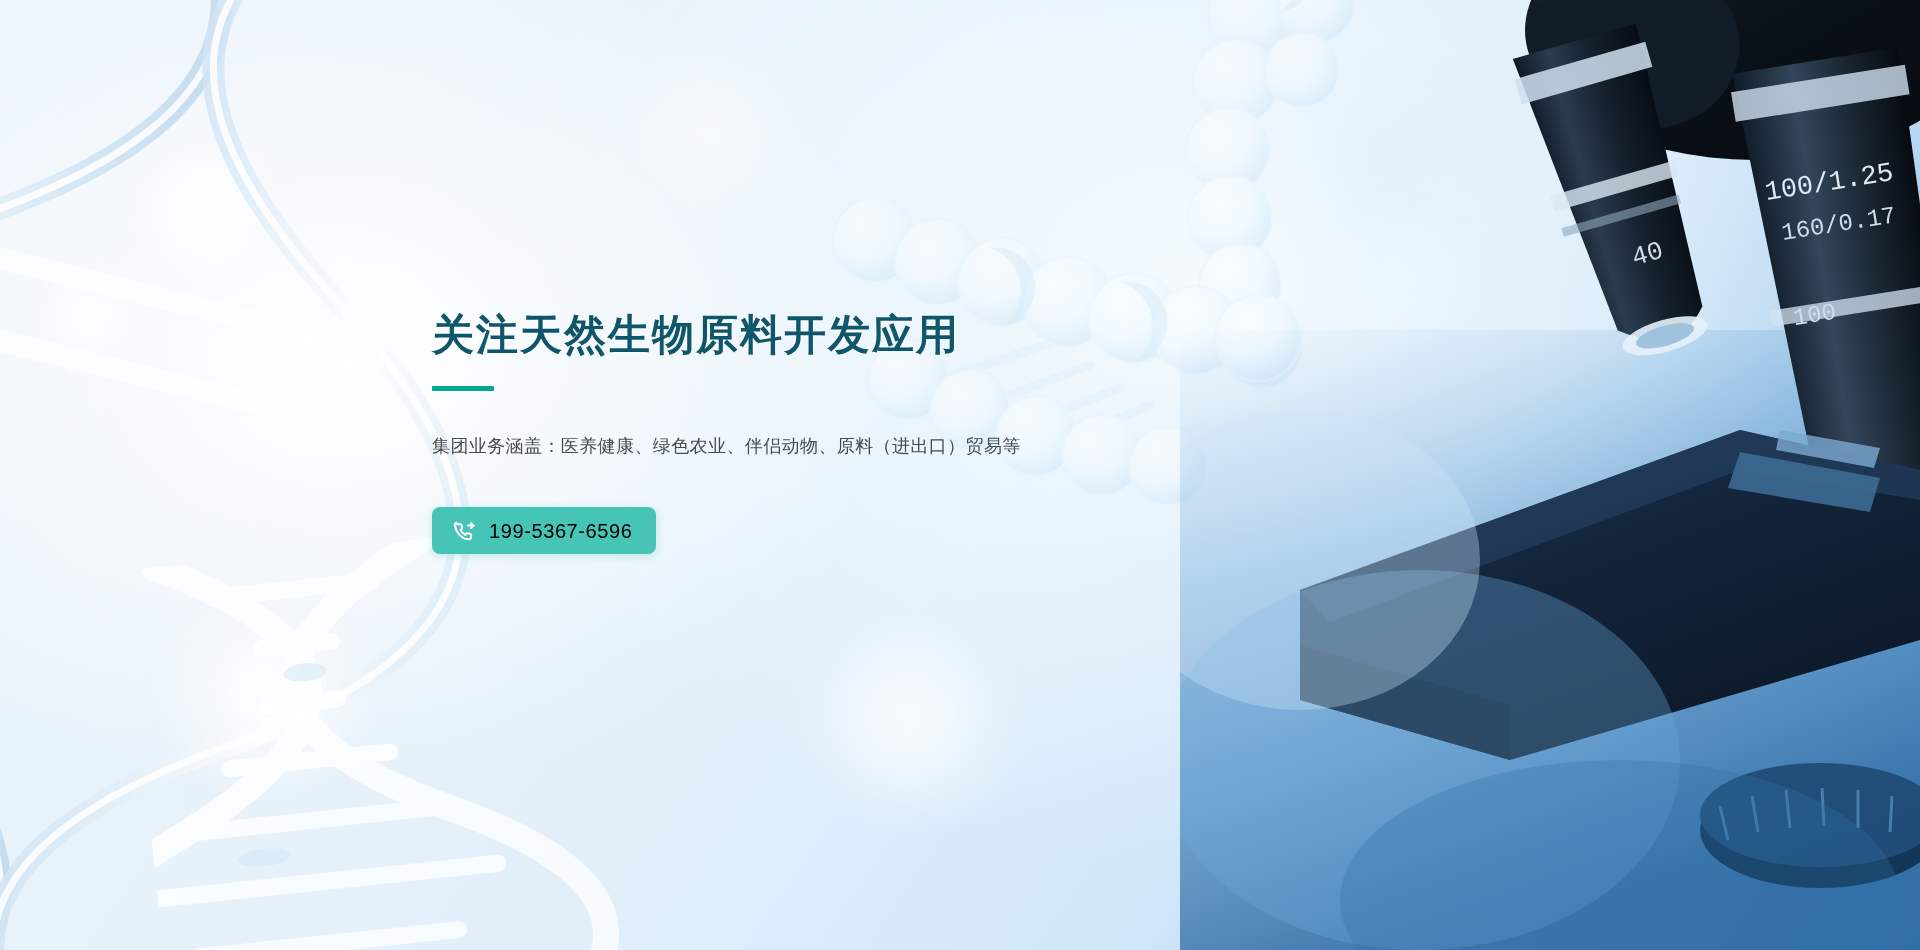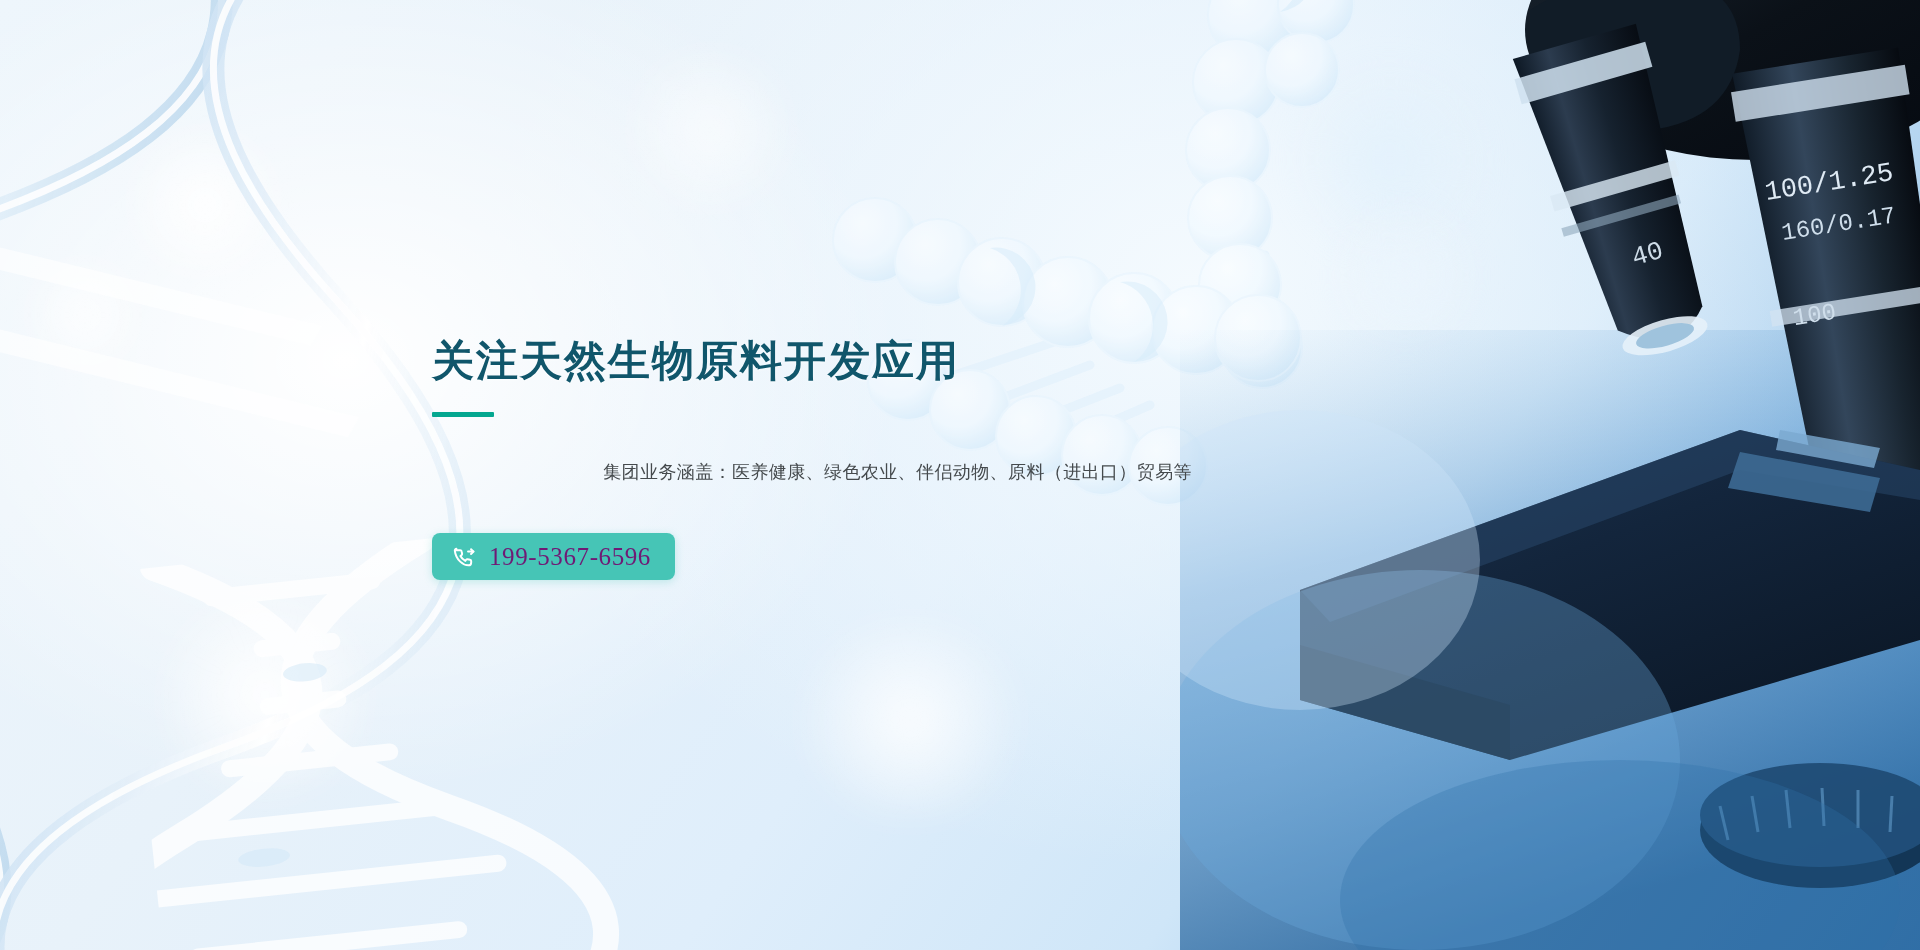--- a/index.html
+++ b/index.html
@@ -53,21 +53,21 @@
   
   .bokeh { position:absolute; border-radius:50%; filter:blur(16px); }
 
   
   .scope { position:absolute; right:0; top:0; width:740px; height:950px; overflow:hidden; }
   .scope svg { position:absolute; right:0; top:0; }
 
   
   .content {
     position:absolute;
-    left:432px; top:336px;
+    left:432px; top:310px;
     width:760px;
     z-index:10;
   }
   .headline {
     font-size:42px;
     font-weight:bold;
     letter-spacing:2px;
     color:#10566b;
     line-height:1.2;
     text-shadow:0 1px 3px rgba(255,255,255,.7);
@@ -78,43 +78,41 @@
     width:62px; height:5px;
     background:#04a790;
     border-radius:1px;
   }
   .desc {
     margin-top:36px;
     font-size:18px;
     line-height:38px;
     color:#454a4d;
     letter-spacing:.4px;
-    text-align:right;
   }
   .desc-line { white-space:nowrap; }
 
   .phone-btn {
     margin-top:42px;
     display:inline-flex;
     align-items:center;
     gap:12px;
     padding:11px 24px 11px 20px;
     background:#46c5b6;
     border:none;
     border-radius:8px;
     cursor:pointer;
     box-shadow:0 2px 8px rgba(70,197,182,.28);
   }
   .phone-btn .phone-icon { width:25px; height:25px; display:block; flex:0 0 auto; }
   .phone-btn .phone-number {
-    font-size:25px;
-    color:#701a75;
+    font-size:20px;
+    color:#000000;
     letter-spacing:.6px;
     line-height:1;
-    font-family:Liberation Serif, serif;
   }
 </style>
 </head>
 <body>
 
 <div class="hero">
 
   <div class="bg-layer">
 
     <div class="bokeh" style="left:120px;top:120px;width:170px;height:170px;background:radial-gradient(circle,rgba(255,255,255,.95) 0%,rgba(255,255,255,0) 70%);"></div>

